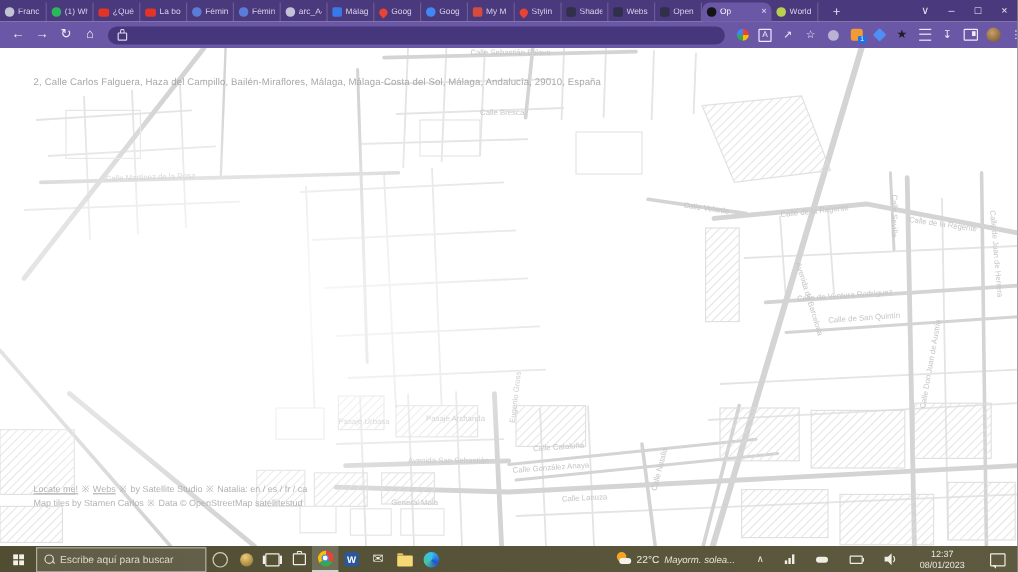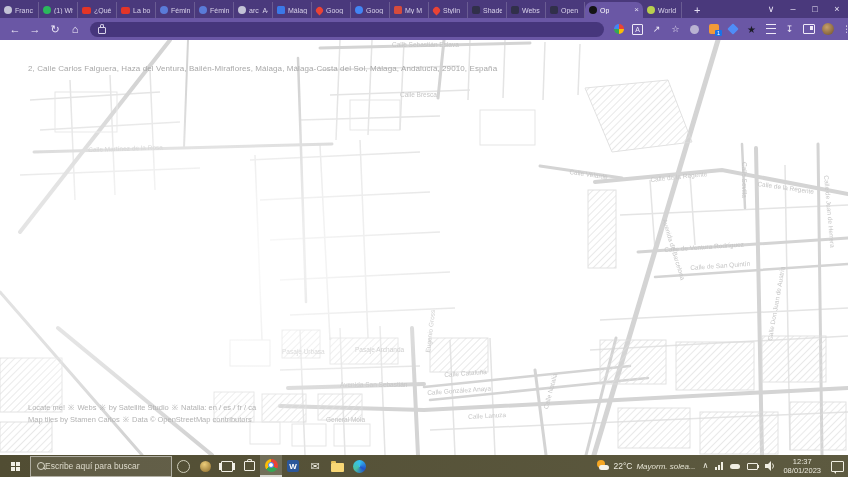--- a/index.html
+++ b/index.html
@@ -53,48 +53,48 @@
   
   .content{position:absolute;left:0;top:40px;width:848px;height:415px;background:#fff;overflow:hidden;}
   .mapsvg{position:absolute;left:0;top:0;}
   .mapfade{position:absolute;left:0;top:0;width:848px;height:415px;pointer-events:none;
     background:radial-gradient(ellipse 430px 250px at 200px 220px,rgba(255,255,255,.95),rgba(255,255,255,0) 72%);}
   .mlabel{position:absolute;font-size:6.5px;color:#c6c6c6;white-space:nowrap;transform-origin:left top;pointer-events:none;}
   .addr{position:absolute;left:28px;top:24px;font-size:8px;color:#a8a8a8;letter-spacing:.1px;}
   .poem{position:absolute;left:29px;top:142px;font-family:"DejaVu Serif","Liberation Serif",serif;font-size:21px;line-height:29px;color:#2e2e2e;}
   .footer{position:absolute;left:28px;top:362px;font-size:7.5px;color:#b3b3b3;line-height:12px;}
   .footer-line{white-space:nowrap;}
-  .flink{cursor:pointer;}
+  .flink{text-decoration:underline;cursor:pointer;}
   .ftext{cursor:pointer;}
   .fsep{margin:0 3px;}
 
   
   .taskbar{position:absolute;left:0;top:455px;width:848px;height:22px;background:linear-gradient(90deg,#514d33,#5d5a40);display:flex;align-items:center;color:#eceade;}
   .startbtn{width:30px;height:22px;display:flex;align-items:center;justify-content:center;flex:none;}
   .winlogo{width:9px;height:9px;display:grid;grid-template-columns:4px 4px;grid-template-rows:4px 4px;gap:1px;}
   .winlogo i{background:#f2f0e6;display:block;}
-  .tsearch{width:142px;height:21px;border:1px solid rgba(255,255,255,.5);background:rgba(255,255,255,.09);display:flex;align-items:center;padding:0 6px;box-sizing:border-box;flex:none;}
+  .tsearch{width:142px;height:21px;border:1px solid rgba(255,255,255,.5);background:rgba(255,255,255,.09);display:flex;align-items:center;gap:5px;padding:0 6px;box-sizing:border-box;flex:none;}
   .mag{width:6px;height:6px;border:1px solid #d9d7c8;border-radius:50%;position:relative;flex:none;}
   .mag:after{content:"";position:absolute;left:5px;top:5px;width:3px;height:1px;background:#d9d7c8;transform:rotate(45deg);}
   .tsearch .ph{font-size:8.5px;color:#dddacb;white-space:nowrap;}
   .tbslot{width:22px;height:22px;display:flex;align-items:center;justify-content:center;flex:none;}
   .tbslot.active{background:rgba(255,255,255,.17);border-bottom:2px solid rgba(255,255,255,.7);box-sizing:border-box;}
   .ring{width:11px;height:11px;border:1px solid #cfcdb9;border-radius:50%;}
   .goldfig{width:11px;height:11px;border-radius:50%;background:radial-gradient(circle at 40% 30%,#eccd7a,#8a6a2a);}
   .taskview{width:10px;height:9px;border:1px solid #f2f0e6;border-radius:1px;box-shadow:-4px 0 0 -2px #f2f0e6,4px 0 0 -2px #f2f0e6;}
   .storebag{width:9px;height:8px;border:1px solid #f2f0e6;border-radius:1px;position:relative;}
   .storebag:before{content:"";position:absolute;left:2px;top:-3px;width:3px;height:2px;border:1px solid #f2f0e6;border-bottom:none;border-radius:2px 2px 0 0;}
   .chrome{width:13px;height:13px;border-radius:50%;background:conic-gradient(#ea4335 0 33%,#34a853 0 66%,#fbbc04 0);position:relative;}
   .chrome:after{content:"";position:absolute;left:3.5px;top:3.5px;width:6px;height:6px;background:#fff;border:1.5px solid #4285f4;border-radius:50%;box-sizing:border-box;}
   .wordic{width:12px;height:12px;background:#2b579a;border-radius:2px;color:#fff;font-size:8px;font-weight:bold;display:flex;align-items:center;justify-content:center;}
   .mailic{font-size:11px;color:#f2f0e6;line-height:1;}
   .folder{width:13px;height:9px;background:#f8d775;border-radius:1px;position:relative;margin-top:2px;}
   .folder:before{content:"";position:absolute;left:0;top:-2px;width:5px;height:2px;background:#e8c35a;border-radius:1px 1px 0 0;}
   .edge{width:13px;height:13px;border-radius:50%;background:conic-gradient(#35c1f1,#2052cb,#49c3a4,#35c1f1);}
-  .tright{margin-left:auto;display:flex;align-items:center;gap:7px;padding-right:4px;}
+  .tright{margin-left:auto;display:flex;align-items:center;gap:18px;padding-right:10px;}
   .weather{display:flex;align-items:center;gap:4px;}
   .wicon{width:12px;height:12px;position:relative;flex:none;}
   .wicon .sun{position:absolute;left:0;top:0;width:8px;height:8px;border-radius:50%;background:#f5a623;}
   .wicon .cloud{position:absolute;left:2px;top:5px;width:10px;height:5px;border-radius:4px;background:#f4f2ea;}
   .wtemp{font-size:8.5px;}
   .wdesc{font-size:8px;color:#e4e2d2;font-style:italic;}
   .trayglyph{font-size:8px;color:#f0eee2;line-height:1;}
   .netbars{display:flex;align-items:flex-end;gap:1px;height:8px;}
   .netbars i{width:2px;background:#f0eee2;display:block;}
   .cloudic{width:10px;height:5px;border-radius:4px;background:#f0eee2;}
@@ -347,29 +347,29 @@
     <span class="mlabel" style="left:340px;top:341px">Avenida San Sebastián</span>
     <span class="mlabel" style="left:326px;top:376px">General Mola</span>
     <span class="mlabel" style="left:444px;top:331px;transform:rotate(-4deg)">Calle Cataluña</span>
     <span class="mlabel" style="left:427px;top:349px;transform:rotate(-4deg)">Calle González Anaya</span>
     <span class="mlabel" style="left:468px;top:373px;transform:rotate(-3deg)">Calle Lanuza</span>
     <span class="mlabel" style="left:424px;top:312px;transform:rotate(-83deg)">Eugenio Gross</span>
     <span class="mlabel" style="left:542px;top:368px;transform:rotate(-75deg)">Calle Natalia</span>
 
     <div class="mapfade"></div>
 
-    <div class="addr">2, Calle Carlos Falguera, Haza del Ventura, Bailén-Miraflores, Málaga, Málaga-Costa del Sol, Málaga, Andalucía, 29010, España</div>
+    <div class="addr">2, Calle Carlos Falguera, Haza del Campillo, Bailén-Miraflores, Málaga, Málaga-Costa del Sol, Málaga, Andalucía, 29010, España</div>
 
 
     <div class="footer">
       <div class="footer-line">
         <span class="flink">Locate me!</span><span class="fsep">※</span><span class="flink">Webs</span><span class="fsep">※</span><span class="ftext">by Satellite Studio</span><span class="fsep">※</span><span class="ftext">Natalia: en / es / fr / ca</span>
       </div>
       <div class="footer-line">
-        <span class="ftext">Map tiles by Stamen Carlos</span><span class="fsep">※</span><span class="ftext">Data © OpenStreetMap contributors</span>
+        <span class="ftext">Map tiles by Stamen Carlos</span><span class="fsep">※</span><span class="ftext">Data © OpenStreetMap satellitestud</span>
       </div>
     </div>
   </div>
 
   <div class="taskbar">
     <div class="startbtn">
         <span class="winlogo">
           <i></i>
           <i></i>
           <i></i>

